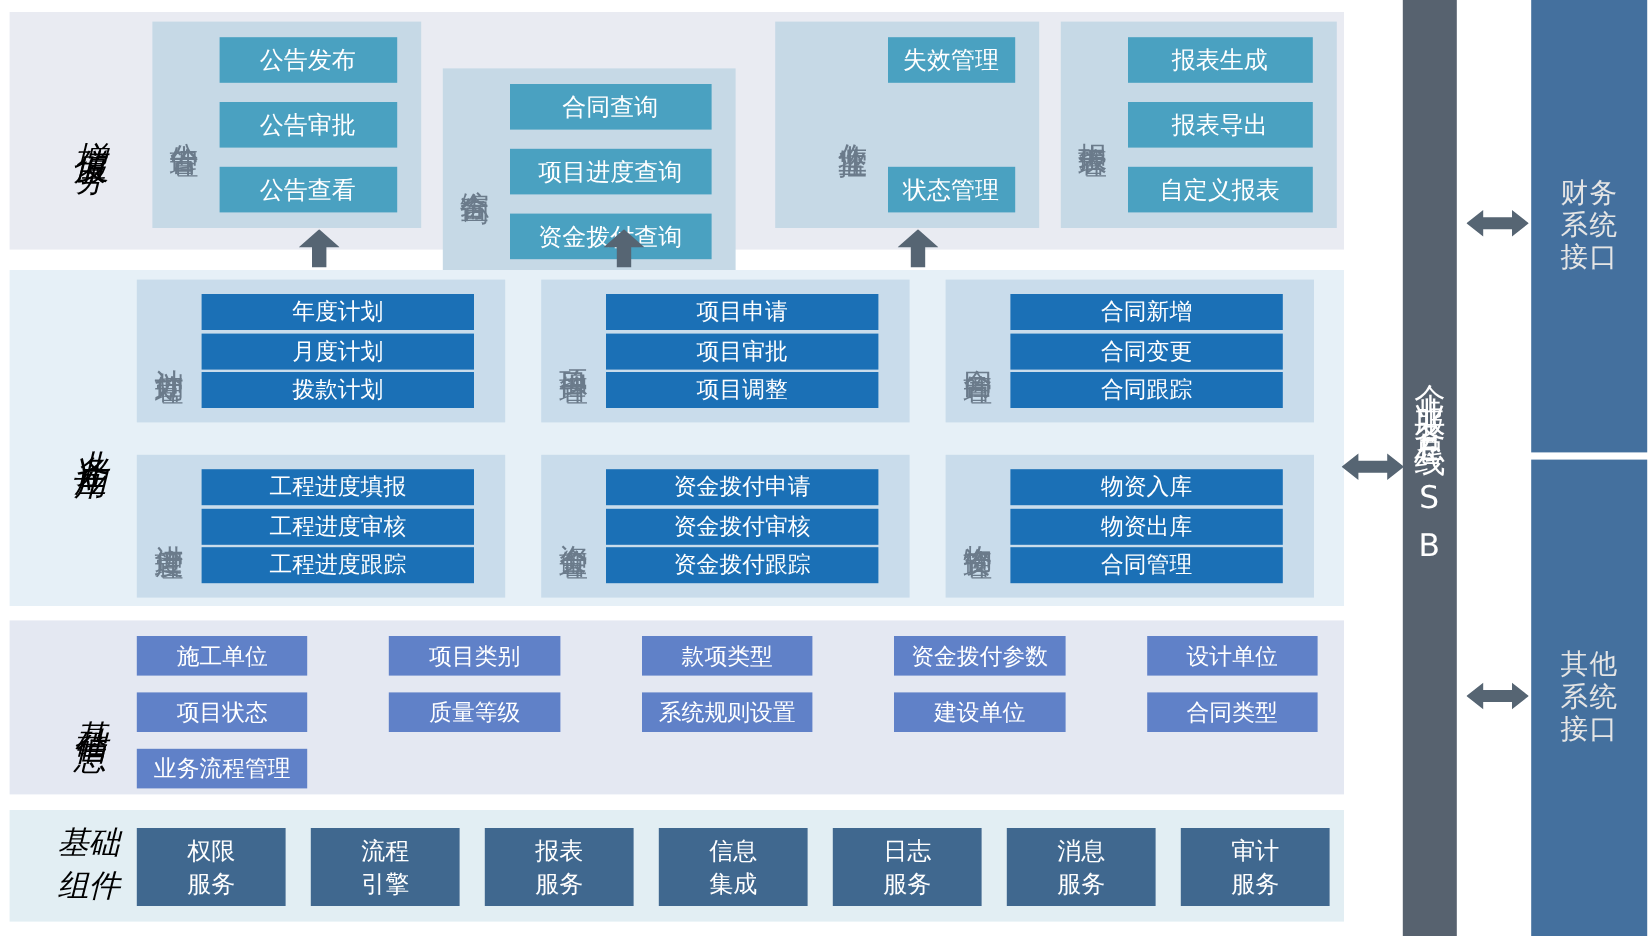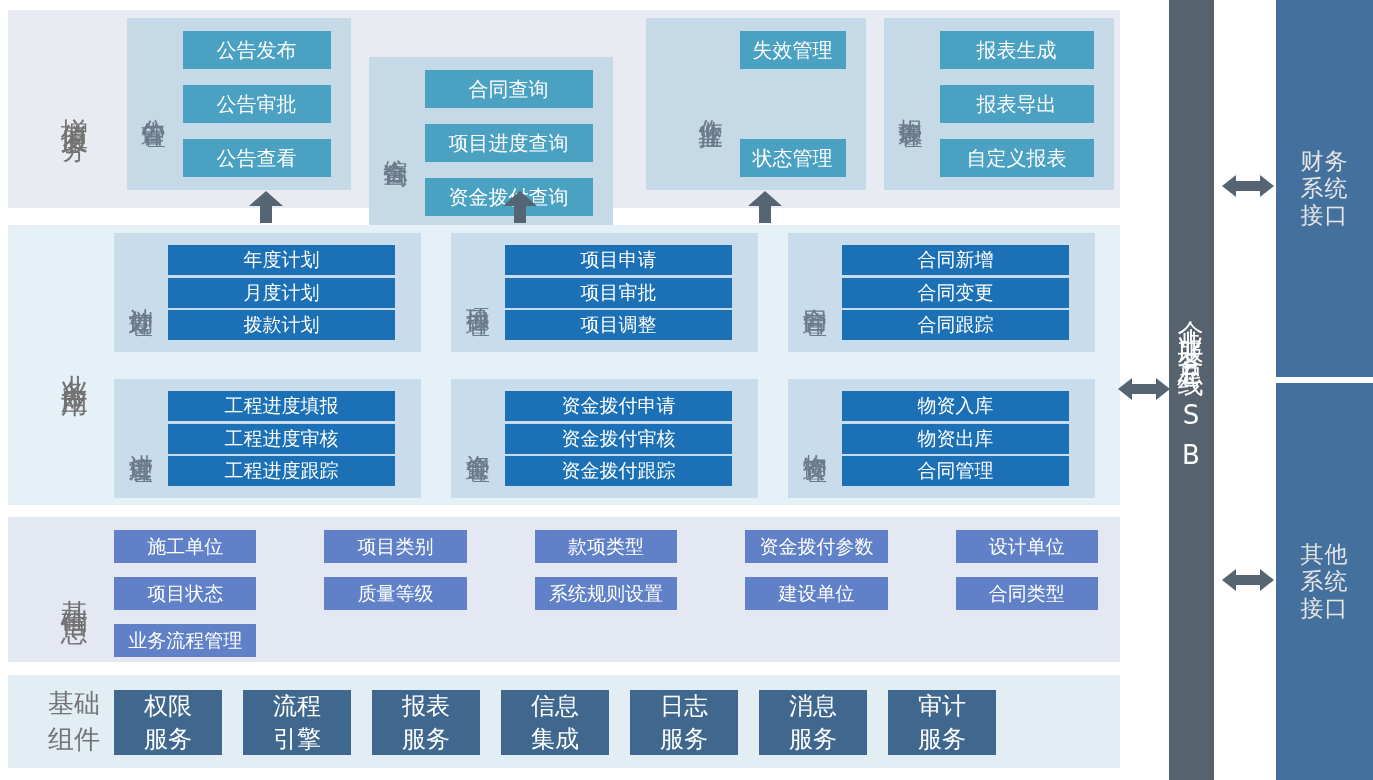--- a/index.html
+++ b/index.html
@@ -8,21 +8,21 @@
     font-family:"DejaVu Sans","Liberation Sans",sans-serif;background:#ffffff;
   }
   .band{position:absolute;left:8px;width:1112px;display:flex;box-sizing:border-box;}
   .band1{top:10px;height:198px;background:#e9ebf2;padding-left:26px;}
   .band2{top:225px;height:280px;background:#e6f0f7;padding-left:26px;}
   .band3{top:517px;height:145px;background:#e4e8f2;padding-left:26px;}
   .band4{top:675px;height:93px;background:#e2eef3;padding-left:26px;}
 
   .band-label{
     width:80px;flex:none;display:flex;align-items:center;justify-content:center;
-    color:#737373;font-size:27px;line-height:1.2;
+    color:#000000;font-size:27px;line-height:1.2;font-style:italic;
   }
   .vert{writing-mode:vertical-lr;text-orientation:upright;letter-spacing:6px;}
   .two-line{white-space:pre-line;text-align:center;font-size:26px;line-height:1.35;}
 
   
   .b1-groups{display:flex;align-items:flex-start;flex:1;justify-content:center;}
   .group1{
     background:#c6d9e6;height:172px;margin-top:8px;box-sizing:border-box;
     display:flex;padding:13px 20px 13px 10px;
   }
@@ -57,21 +57,21 @@
   
   .b3-grid{
     flex:1;display:grid;grid-template-columns:repeat(5,1fr);gap:14px 68px;
     margin:13px 22px 13px 0;
   }
   .chip.peri{background:#6081c8;height:33px;font-size:19px;}
 
   
   .b4-row{flex:1;display:flex;gap:21px;margin:15px 18px 13px 0;}
   .chip.slate{
-    background:#40688f;width:108px;height:100%;font-size:24px;
+    background:#40688f;width:124px;height:100%;font-size:20px;
     white-space:pre-line;line-height:1.35;
   }
 
   
   .esb-col{
     position:absolute;left:1169px;top:0;width:45px;height:780px;background:#57626f;
     display:flex;align-items:center;justify-content:center;
   }
   .esb-text{color:#ffffff;font-size:26px;writing-mode:vertical-lr;text-orientation:upright;letter-spacing:10px;}
   .iface{

